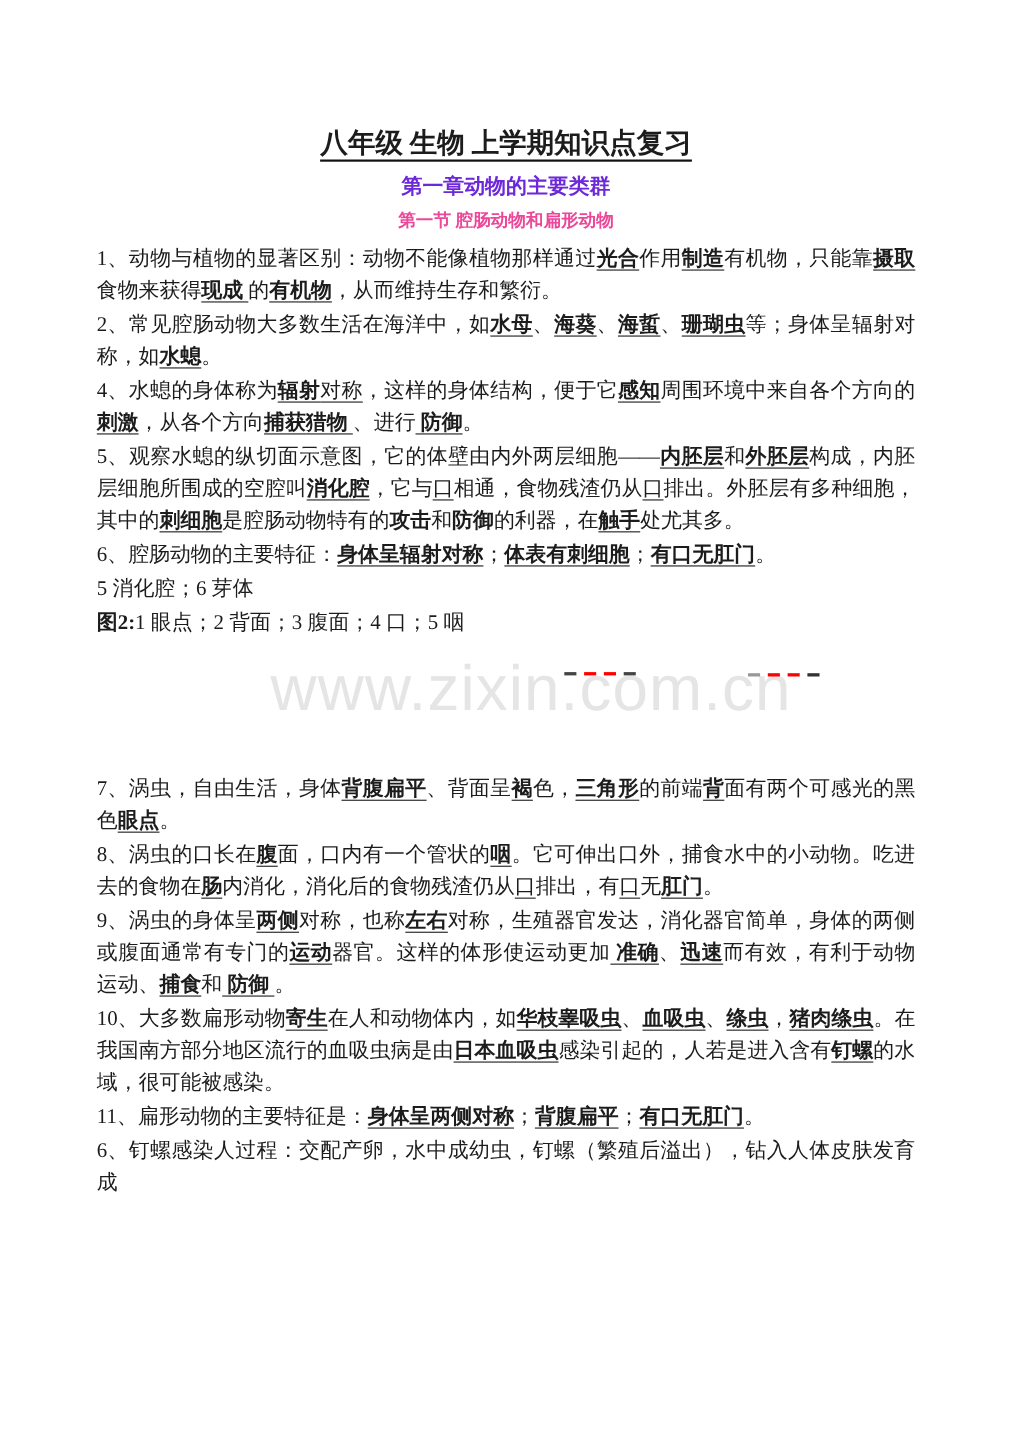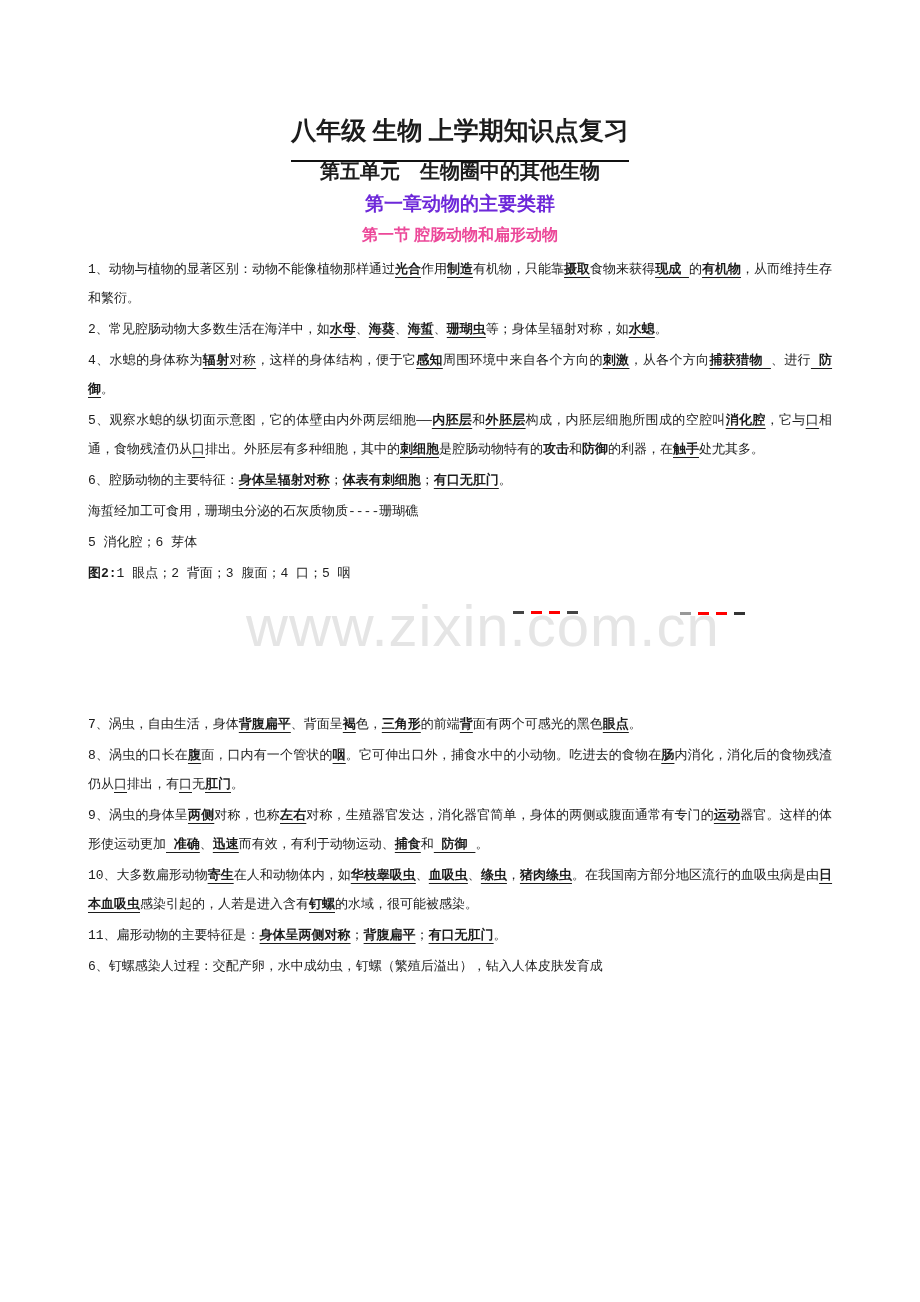--- a/index.html
+++ b/index.html
@@ -17,21 +17,21 @@
     width:744px;
   }
   .doc-title{
     margin:0 0 12px 0;
     text-align:center;
     font-size:25px;line-height:30px;
     font-weight:bold;
   }
   .doc-title .t-ul{
     border-bottom:2px solid #111;
-    padding-bottom:16px;
+    padding-bottom:1px;
   }
   .doc-unit{
     margin:0 0 8px 0;
     text-align:center;
     font-size:20px;line-height:26px;
     font-weight:bold;
   }
   .doc-chapter{
     margin:0 0 8px 0;
     text-align:center;
@@ -41,26 +41,25 @@
   }
   .doc-section{
     margin:0 0 9px 0;
     text-align:center;
     font-size:16px;line-height:22px;
     font-weight:bold;
     color:#ff0000;
   }
   .para{
     margin:0 0 2px 0;
-    font-size:13px;
+    font-size:19px;
     line-height:29px;
     text-align:justify;
     text-align-last:left;
     word-break:break-all;
-    font-family:Liberation Mono, monospace;
   }
   .para .b{font-weight:bold;}
   .para .u{text-decoration:underline;text-underline-offset:4px;}
   .watermark{
     position:absolute;
     left:246px;top:594px;
     font-family:"Liberation Sans","DejaVu Sans",sans-serif;
     font-size:58px;line-height:64px;
     letter-spacing:1px;
     color:#e5e5e5;
@@ -82,33 +81,31 @@
 <div class="page">
 
   <div class="watermark" style="color: rgb(229, 229, 229); text-align: right;">www.zixin.com.cn</div>
 
   <div class="content">
 
     <h1 class="doc-title">
       <span class="t-ul">八年级 生物 上学期知识点复习</span>
     </h1>
 
-    <h2 class="doc-unit">第五单元　生物圈中的其他生物</h2>
 
     <h3 class="doc-chapter" style="color: #6d28d9;">第一章动物的主要类群</h3>
 
     <h4 class="doc-section" style="color: #ec4899;">第一节 腔肠动物和扁形动物</h4>
 
     <div id="paragraphs">
         <p class="para"><span>1、动物与植物的显著区别：动物不能像植物那样通过</span><span class="b u">光合</span><span>作用</span><span class="b u">制造</span><span>有机物，只能靠</span><span class="b u">摄取</span><span>食物来获得</span><span class="b u">现成 </span><span>的</span><span class="b u">有机物</span><span>，从而维持生存和繁衍。</span></p>
         <p class="para"><span>2、常见腔肠动物大多数生活在海洋中，如</span><span class="b u">水母</span><span>、</span><span class="b u">海葵</span><span>、</span><span class="b u">海蜇</span><span>、</span><span class="b u">珊瑚虫</span><span>等；身体呈辐射对称，如</span><span class="b u">水螅</span><span>。</span></p>
         <p class="para"><span>4、水螅的身体称为</span><span class="b u">辐射</span><span class="u">对称</span><span>，这样的身体结构，便于它</span><span class="b u">感知</span><span>周围环境中来自各个方向的</span><span class="b u">刺激</span><span>，从各个方向</span><span class="b u">捕获猎物 </span><span>、进行</span><span class="b u"> 防御</span><span>。</span></p>
         <p class="para"><span>5、观察水螅的纵切面示意图，它的体壁由内外两层细胞——</span><span class="b u">内胚层</span><span>和</span><span class="b u">外胚层</span><span>构成，内胚层细胞所围成的空腔叫</span><span class="b u">消化腔</span><span>，它与</span><span class="u">口</span><span>相通，食物残渣仍从</span><span class="u">口</span><span>排出。外胚层有多种细胞，其中的</span><span class="b u">刺细胞</span><span>是腔肠动物特有的</span><span class="b">攻击</span><span>和</span><span class="b">防御</span><span>的利器，在</span><span class="b u">触手</span><span>处尤其多。</span></p>
         <p class="para"><span>6、腔肠动物的主要特征：</span><span class="b u">身体呈辐射对称</span><span>；</span><span class="b u">体表有刺细胞</span><span>；</span><span class="b u">有口无肛门</span><span>。</span></p>
-        <p class="para"><span>海蜇经加工可食用，珊瑚虫分泌的石灰质物质----珊瑚礁</span></p>
         <p class="para"><span>5 消化腔；6 芽体</span></p>
         <p class="para"><span class="b">图2:</span><span>1 眼点；2 背面；3 腹面；4 口；5 咽</span></p>
         <div style="height: 120px;"></div>
         <p class="para"><span>7、涡虫，自由生活，身体</span><span class="b u">背腹扁平</span><span>、背面呈</span><span class="b u">褐</span><span>色，</span><span class="b u">三角形</span><span>的前端</span><span class="b u">背</span><span>面有两个可感光的黑色</span><span class="b u">眼点</span><span>。</span></p>
         <p class="para"><span>8、涡虫的口长在</span><span class="b u">腹</span><span>面，口内有一个管状的</span><span class="b u">咽</span><span>。它可伸出口外，捕食水中的小动物。吃进去的食物在</span><span class="b u">肠</span><span>内消化，消化后的食物残渣仍从</span><span class="u">口</span><span>排出，有</span><span class="u">口</span><span>无</span><span class="b u">肛门</span><span>。</span></p>
         <p class="para"><span>9、涡虫的身体呈</span><span class="b u">两侧</span><span>对称，也称</span><span class="b u">左右</span><span>对称，生殖器官发达，消化器官简单，身体的两侧或腹面通常有专门的</span><span class="b u">运动</span><span>器官。这样的体形使运动更加</span><span class="b u"> 准确</span><span>、</span><span class="b u">迅速</span><span>而有效，有利于动物运动、</span><span class="b u">捕食</span><span>和</span><span class="b u"> 防御 </span><span>。</span></p>
         <p class="para"><span>10、大多数扁形动物</span><span class="b u">寄生</span><span>在人和动物体内，如</span><span class="b u">华枝睾吸虫</span><span>、</span><span class="b u">血吸虫</span><span>、</span><span class="b u">绦虫</span><span>，</span><span class="b u">猪肉绦虫</span><span>。在我国南方部分地区流行的血吸虫病是由</span><span class="b u">日本血吸虫</span><span>感染引起的，人若是进入含有</span><span class="b u">钉螺</span><span>的水域，很可能被感染。</span></p>
         <p class="para"><span>11、扁形动物的主要特征是：</span><span class="b u">身体呈两侧对称</span><span>；</span><span class="b u">背腹扁平</span><span>；</span><span class="b u">有口无肛门</span><span>。</span></p>
         <p class="para"><span>6、钉螺感染人过程：交配产卵，水中成幼虫，钉螺（繁殖后溢出），钻入人体皮肤发育成</span></p>
       </div>

